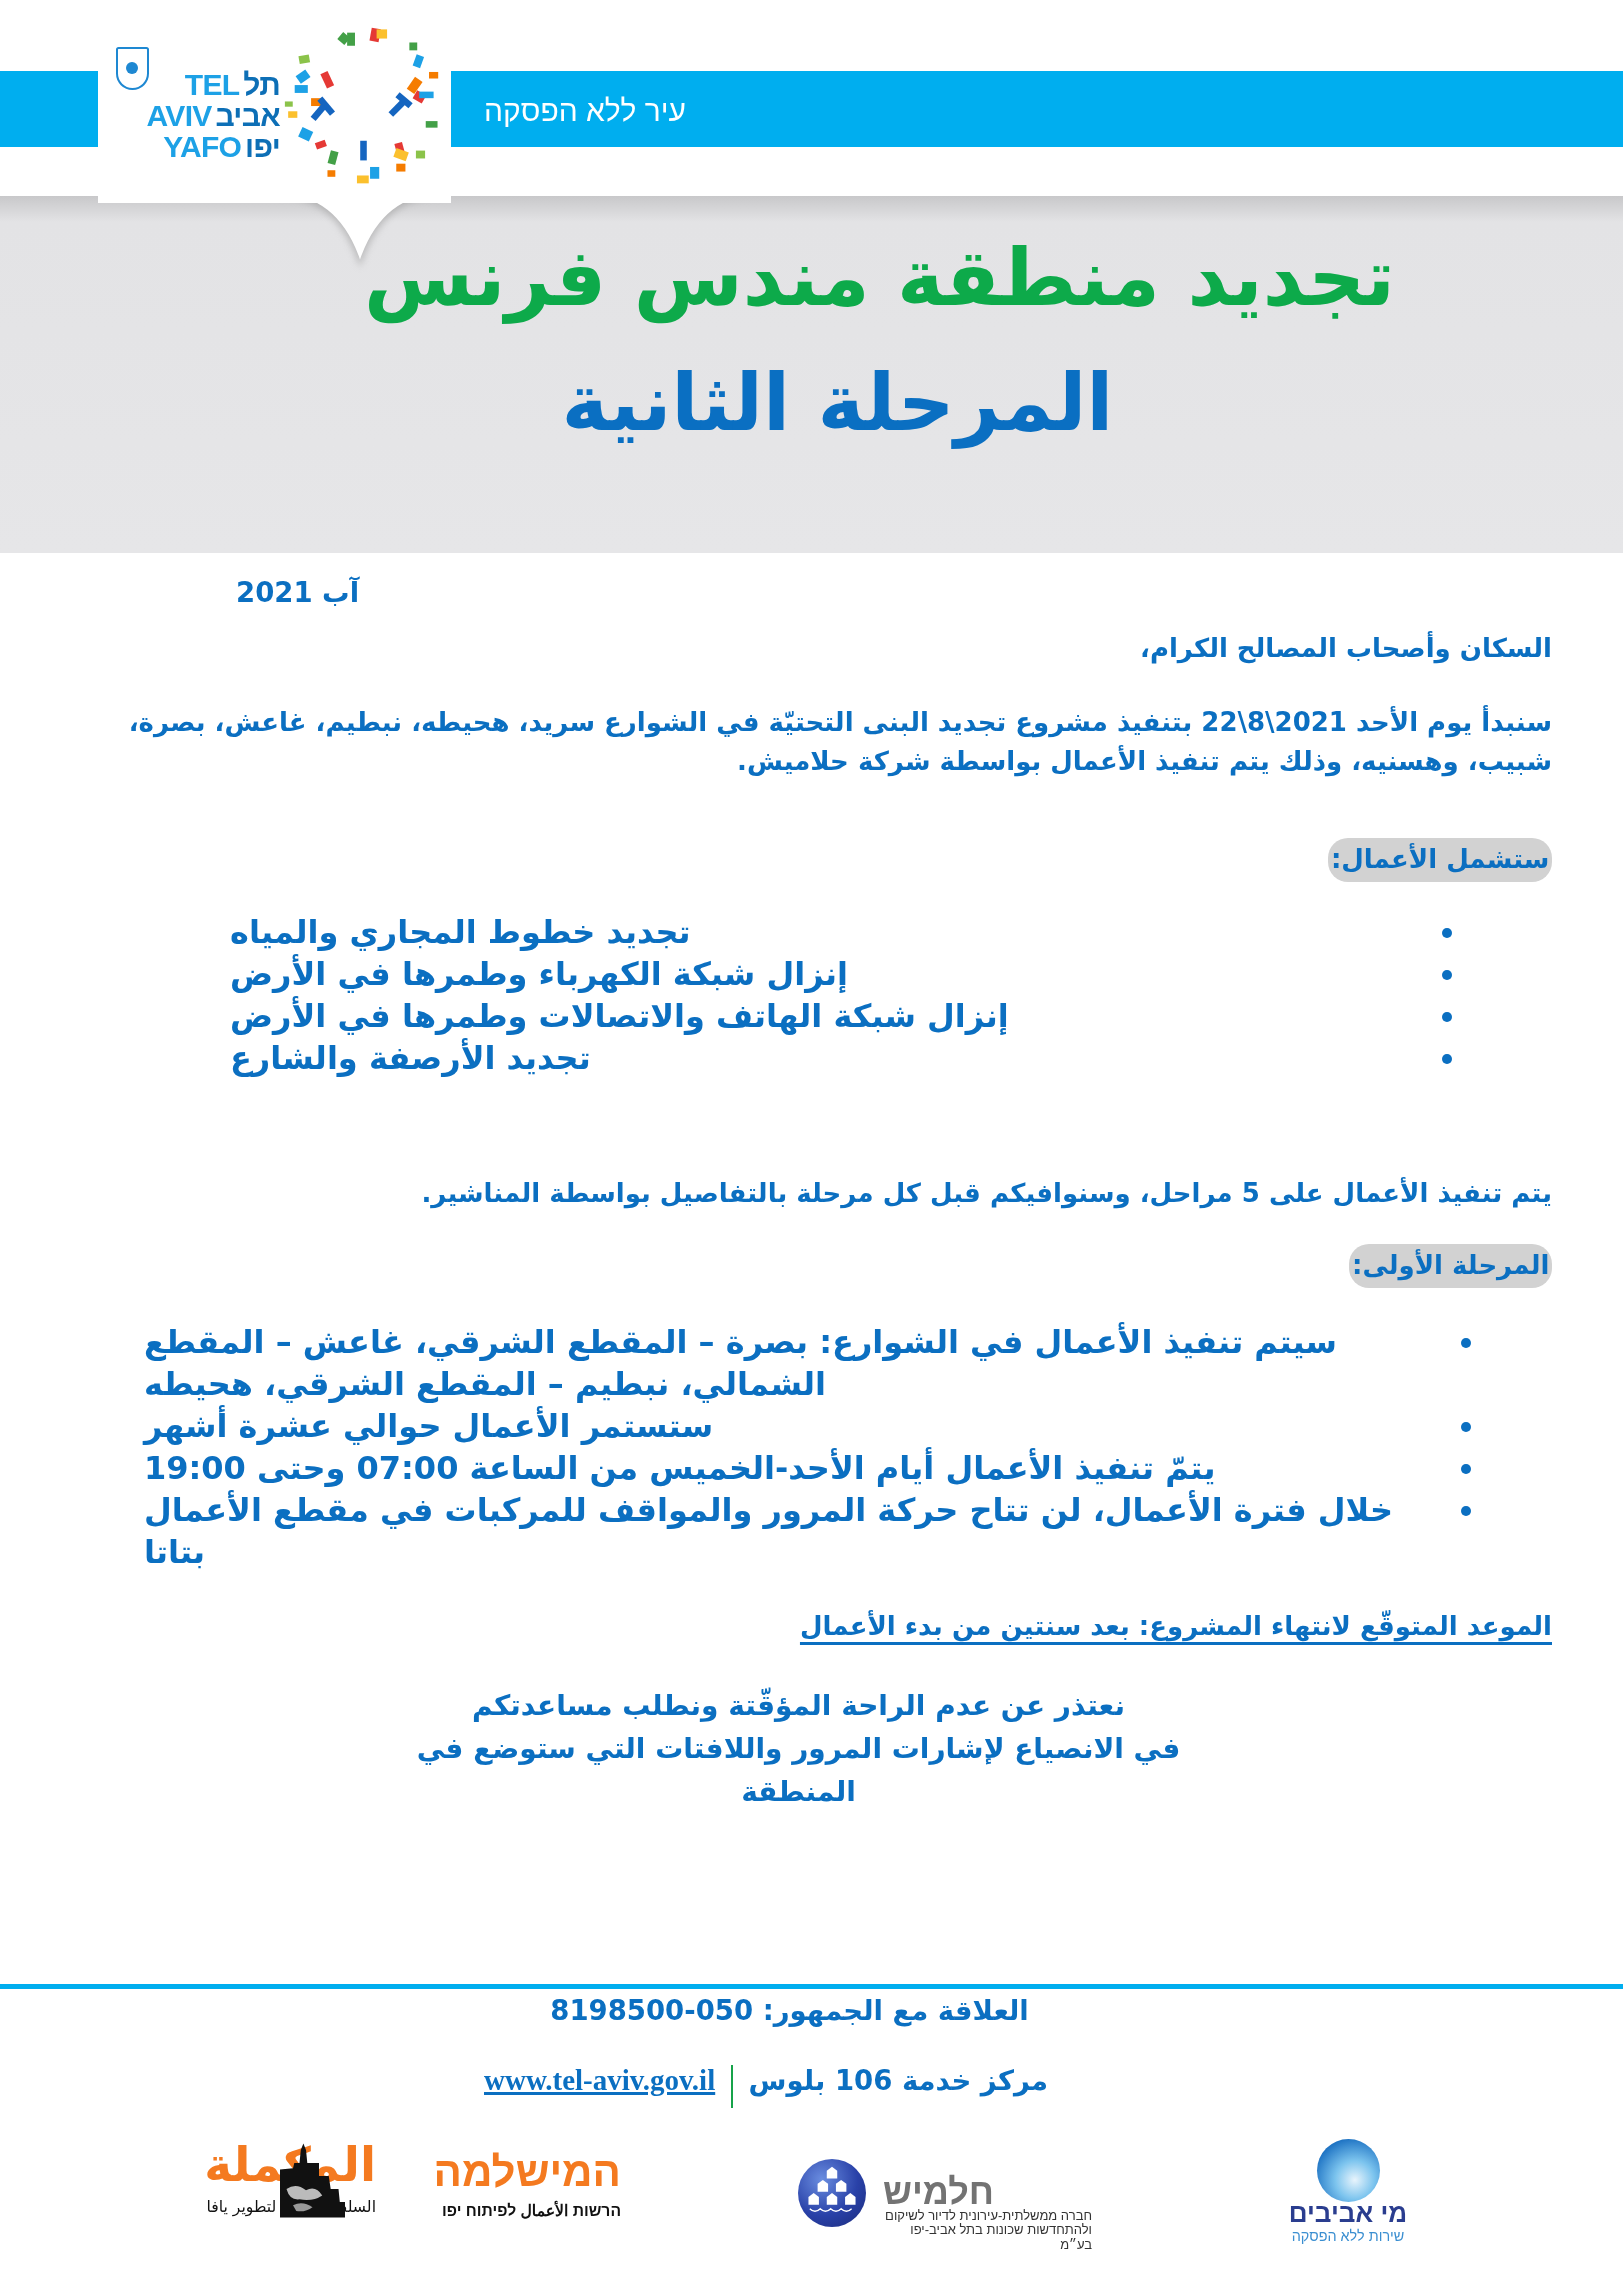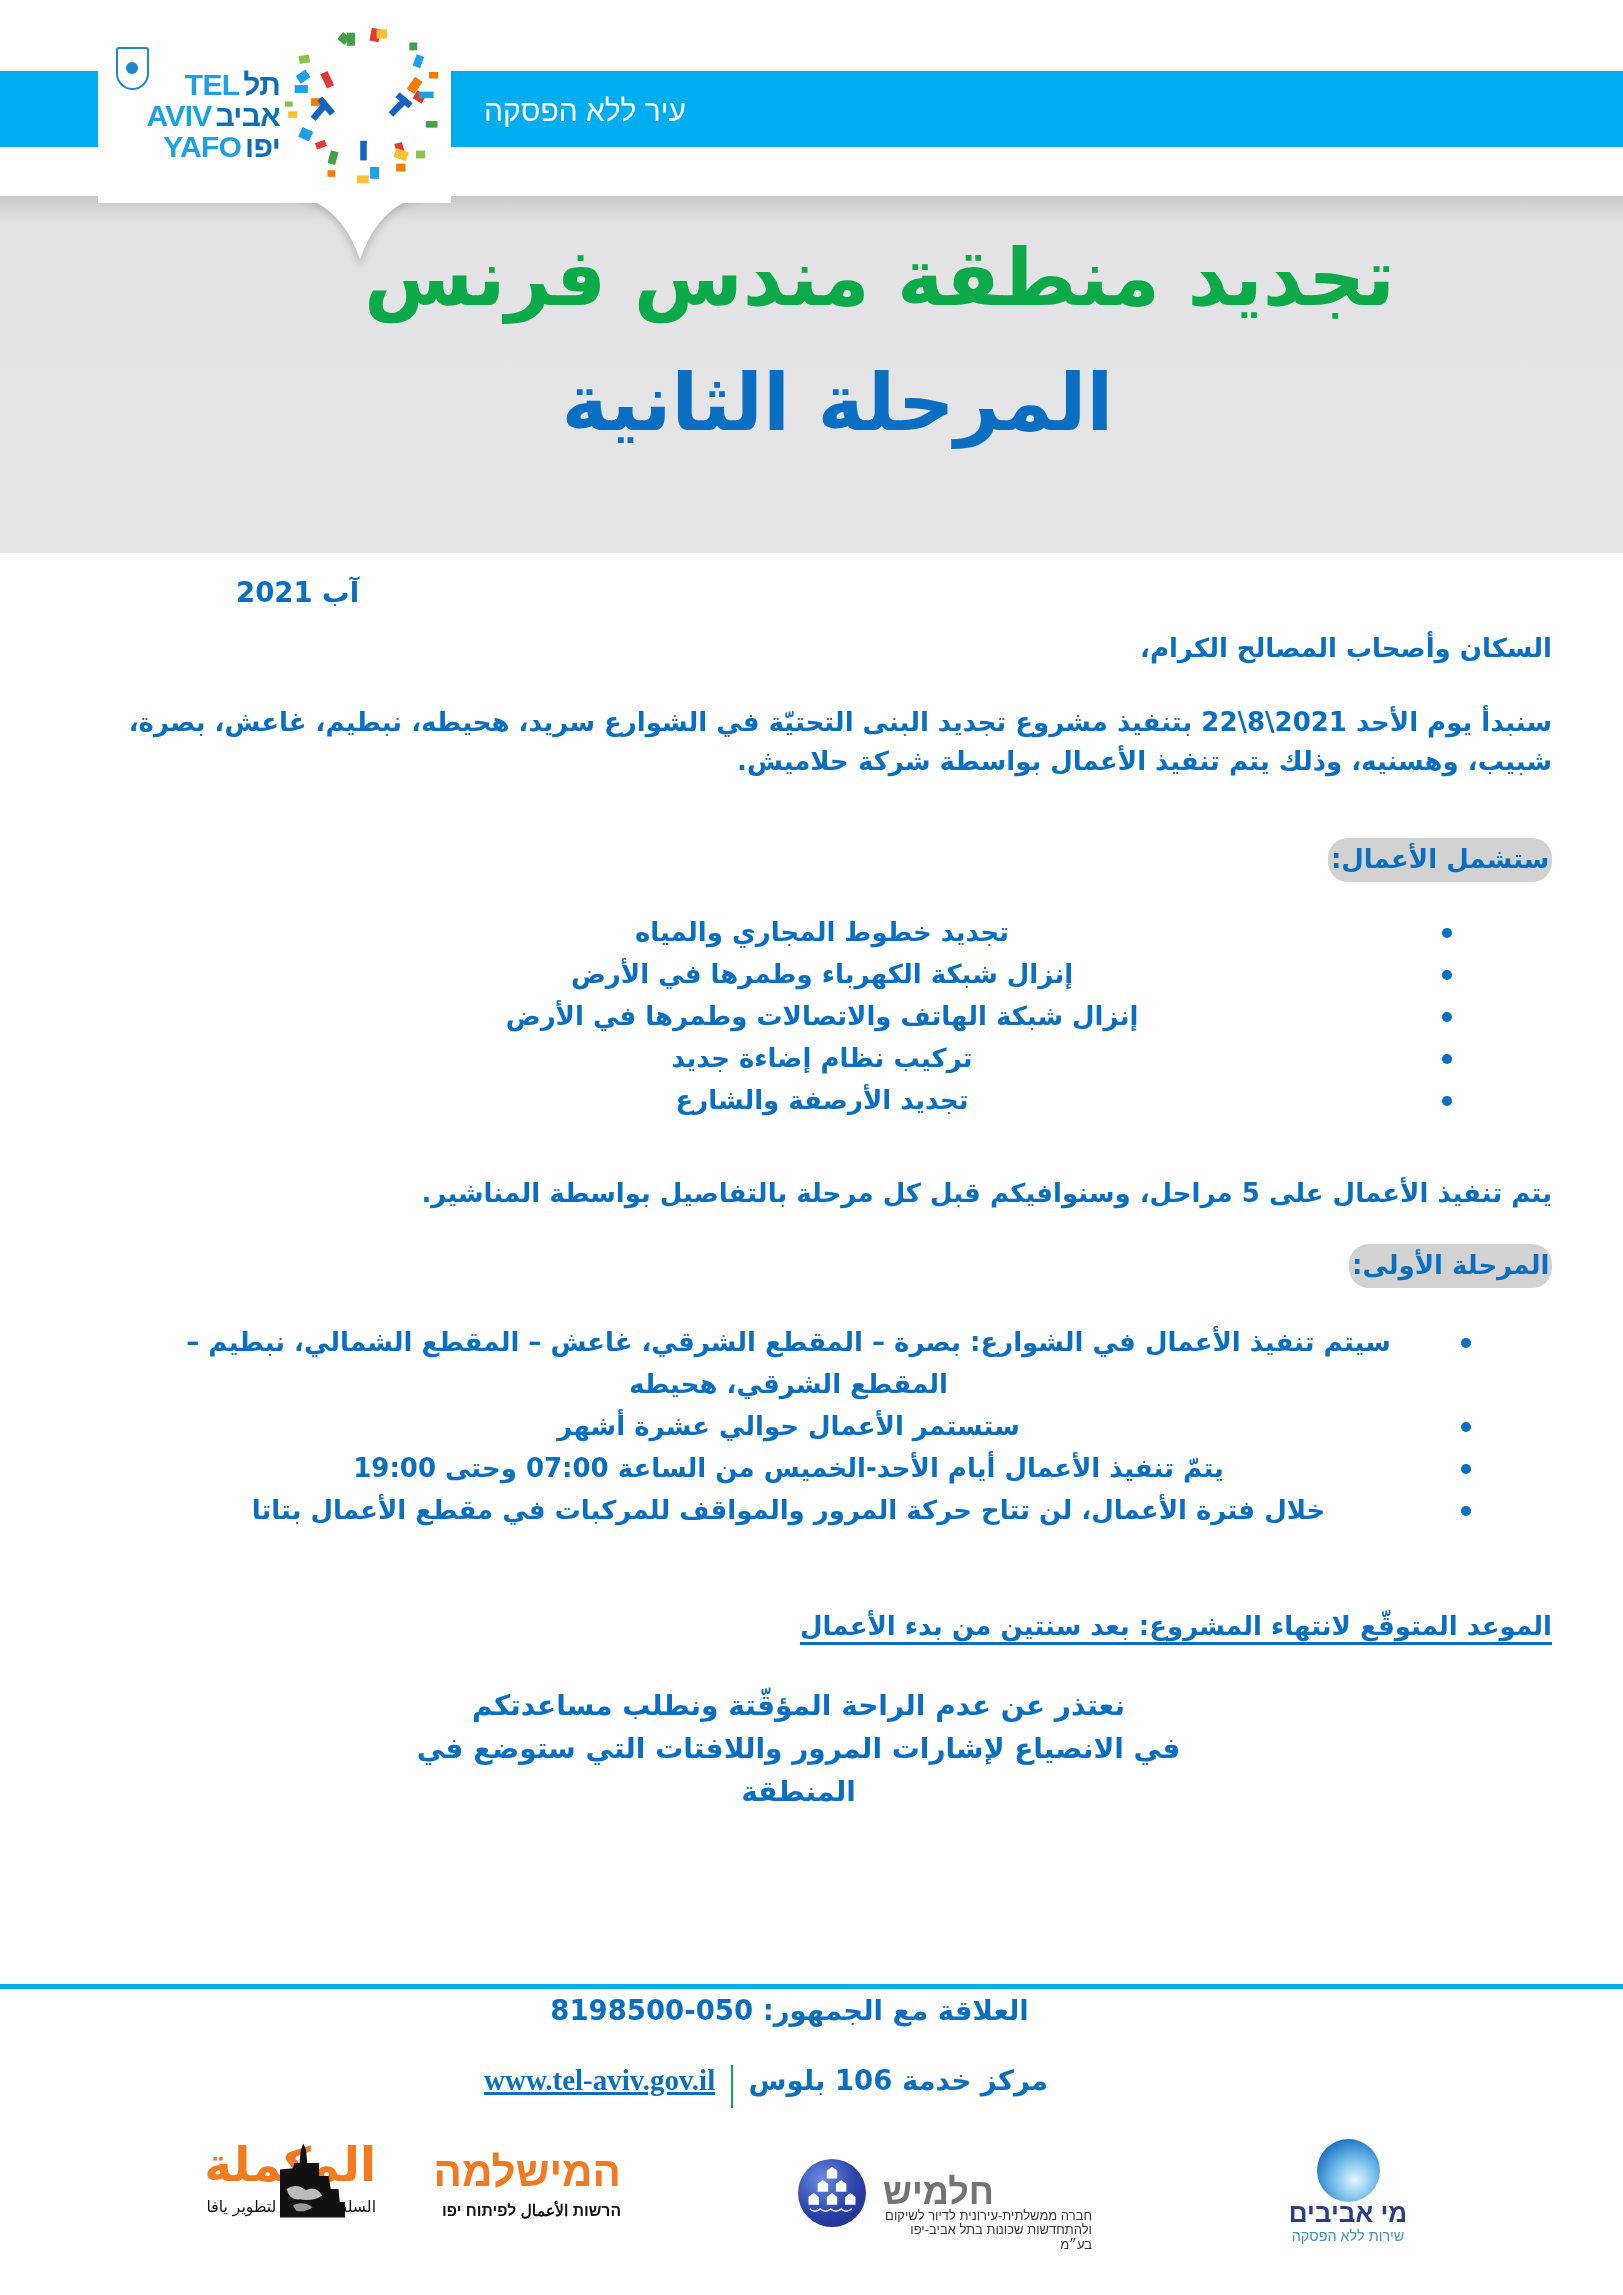--- a/index.html
+++ b/index.html
@@ -62,22 +62,22 @@
   .section-head {
     position: absolute; right: 71px; font-size: 26px; font-weight: bold; color: #0b6fc1;
     background: #d2d2d2; padding: 1.3px 2.6px; line-height: 41px; direction: rtl;
     font-family: "DejaVu Sans", sans-serif;
     border-radius: 20px;
   }
   .sh1 { top: 838px; }
   .sh2 { top: 1244px; }
   ul.blist { position: absolute; margin: 0; padding: 0; list-style: none; direction: rtl; }
   ul.blist li {
-    position: relative; font-size: 26px; font-weight: bold; color: #0b6fc1; line-height: 42px;
-    padding-right: 59px; text-align: center; font-family: "DejaVu Sans", sans-serif;
+    position: relative; font-size: 32px; font-weight: bold; color: #0b6fc1; line-height: 42px;
+    padding-right: 59px; text-align: left; font-family: "DejaVu Sans", sans-serif;
   }
   ul.blist li::before {
     content: ""; position: absolute; right: 21px; top: 17px; width: 9.8px; height: 9.8px;
     border-radius: 50%; background: #0b6fc1;
   }
   .list1 { right: 150px; top: 911px; width: 1243px; }
   .list2 { right: 131px; top: 1321px; width: 1348px; }
   .list2 li { line-height: 41px; }
   .list2 li.wrap { padding-right: 59px; }
   .phases { right: 71px; top: 1178px; font-size: 26px; text-align: right; }
@@ -202,21 +202,20 @@
 
 <div class="txt date rtl">آب 2021</div>
 <div class="txt greeting rtl">السكان وأصحاب المصالح الكرام،</div>
 <div class="txt intro rtl">سنبدأ يوم الأحد 2021\8\22 بتنفيذ مشروع تجديد البنى التحتيّة في الشوارع سريد، هحيطه، نبطيم، غاعش، بصرة، شبيب، وهسنيه، وذلك يتم تنفيذ الأعمال بواسطة شركة حلاميش.</div>
 
 <div class="section-head sh1">ستشمل الأعمال:</div>
 <ul class="blist list1">
   <li>تجديد خطوط المجاري والمياه</li>
   <li>إنزال شبكة الكهرباء وطمرها في الأرض</li>
   <li>إنزال شبكة الهاتف والاتصالات وطمرها في الأرض</li>
-  <li>تركيب نظام إضاءة جديد</li>
   <li>تجديد الأرصفة والشارع</li>
 </ul>
 
 <div class="txt phases rtl">يتم تنفيذ الأعمال على 5 مراحل، وسنوافيكم قبل كل مرحلة بالتفاصيل بواسطة المناشير.</div>
 
 <div class="section-head sh2">المرحلة الأولى:</div>
 <ul class="blist list2">
   <li class="wrap">سيتم تنفيذ الأعمال في الشوارع: بصرة – المقطع الشرقي، غاعش – المقطع الشمالي، نبطيم – المقطع الشرقي، هحيطه</li>
   <li>ستستمر الأعمال حوالي عشرة أشهر</li>
   <li>يتمّ تنفيذ الأعمال أيام الأحد-الخميس من الساعة 07:00 وحتى 19:00</li>

